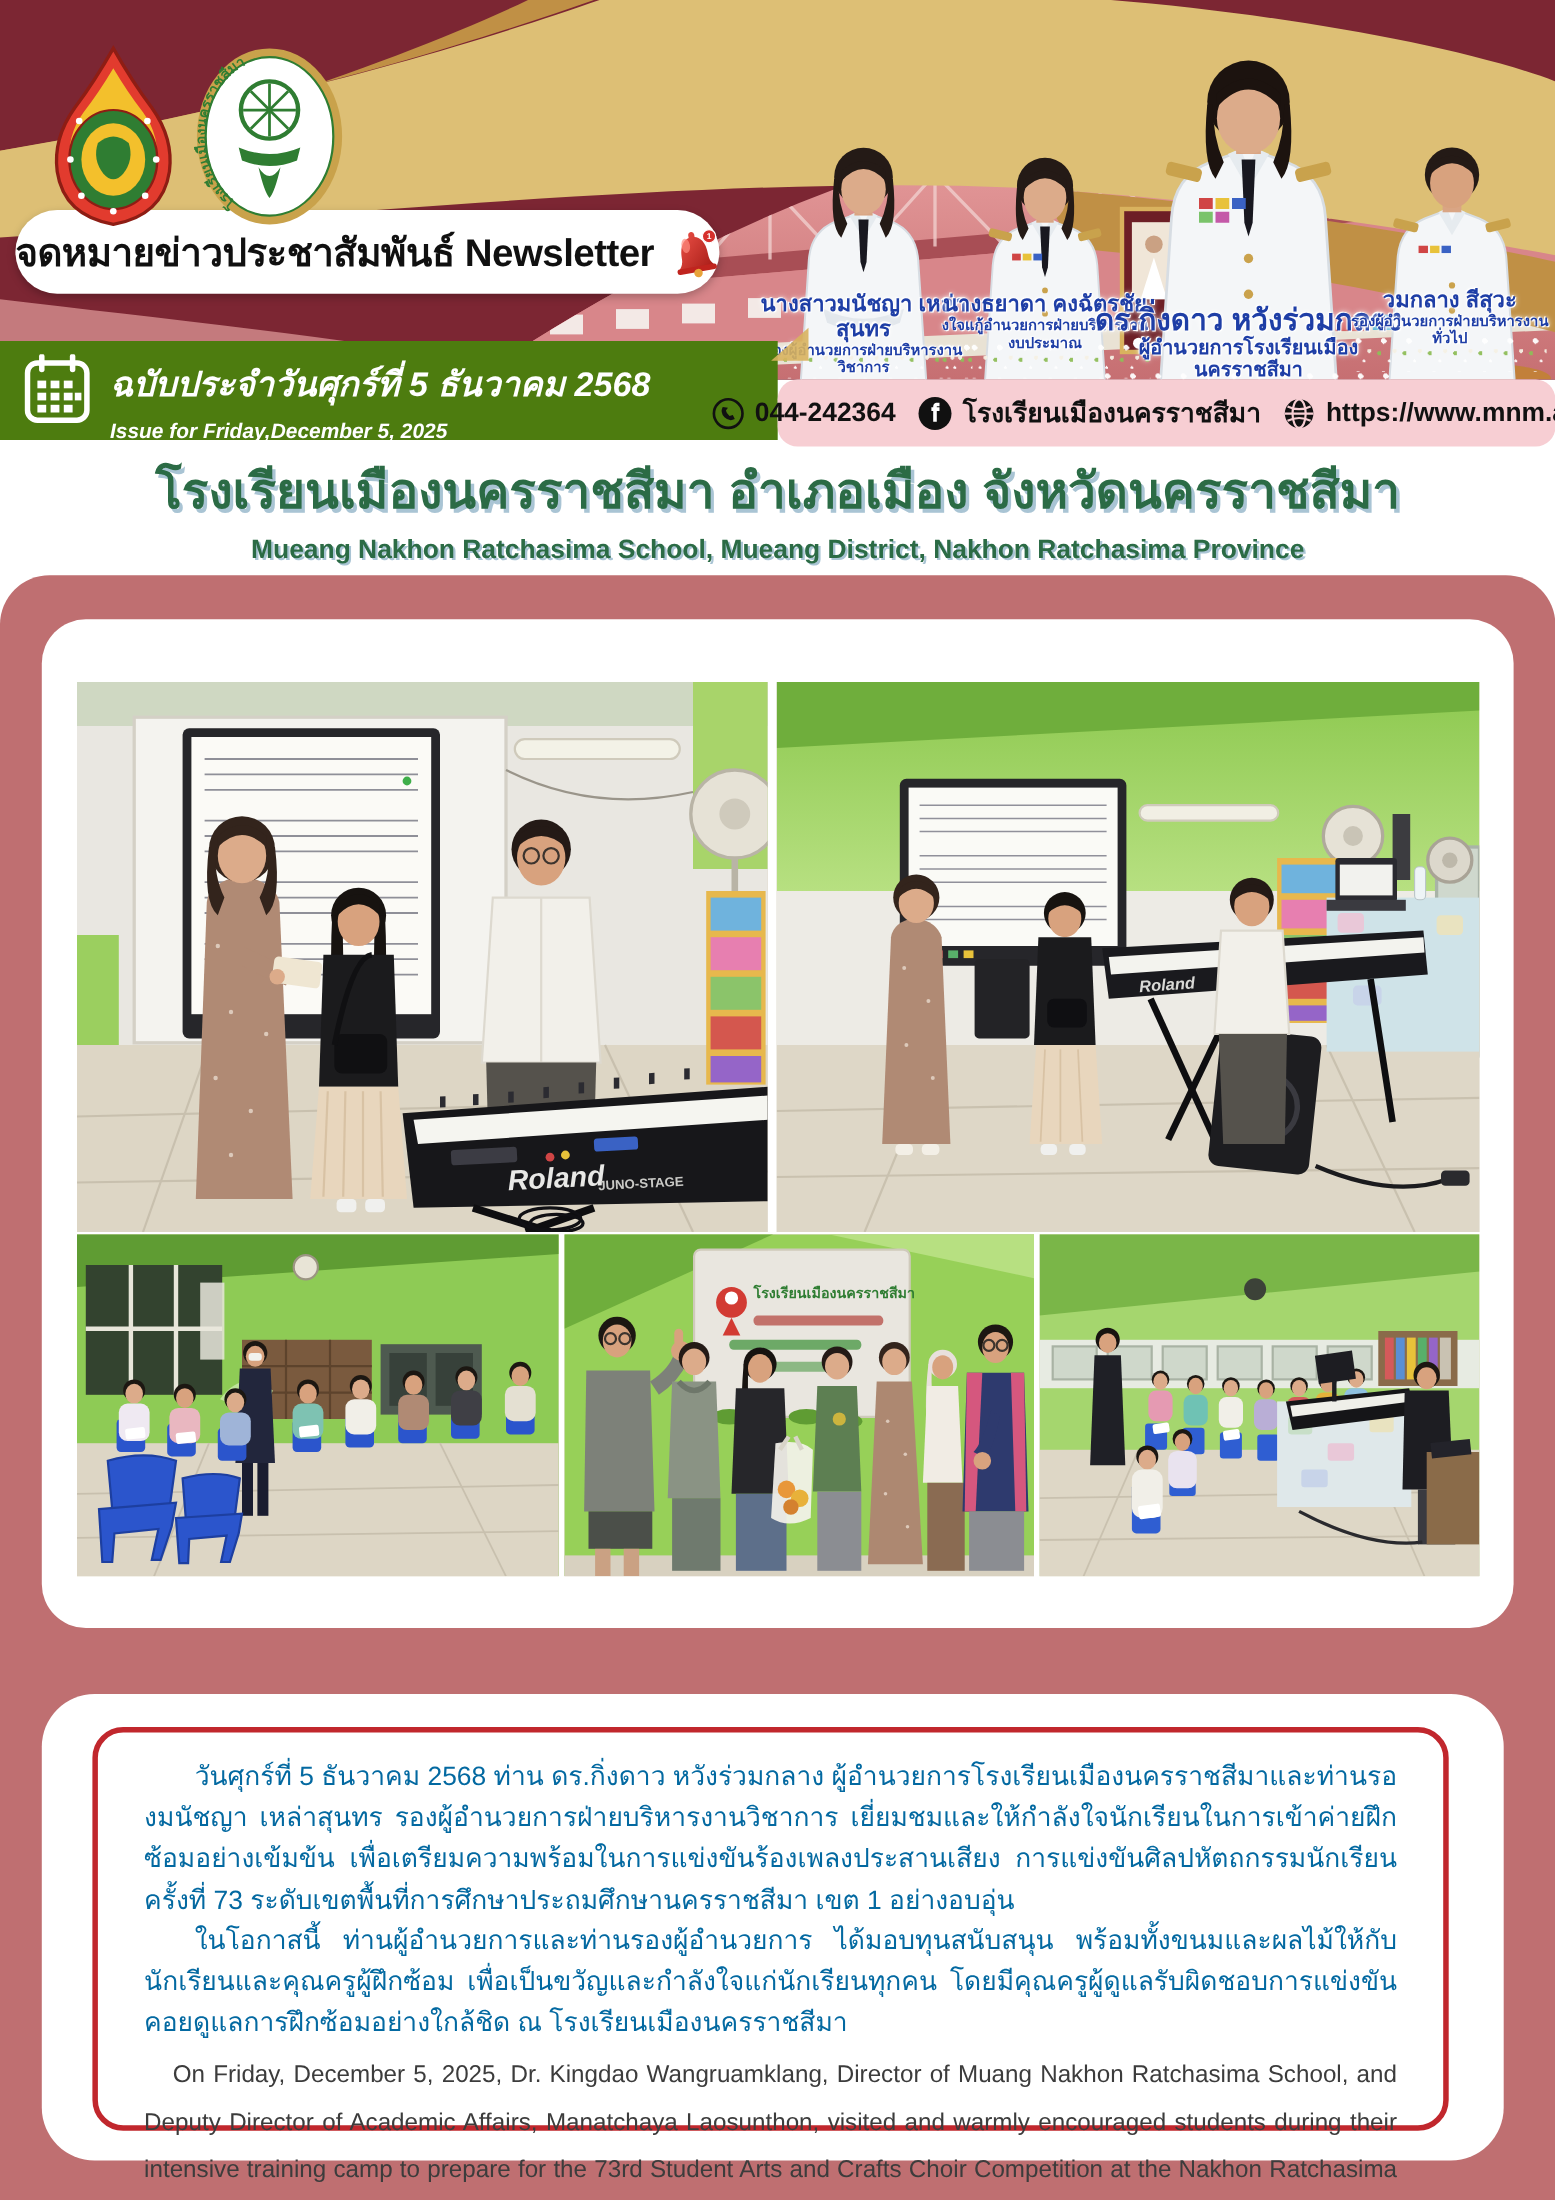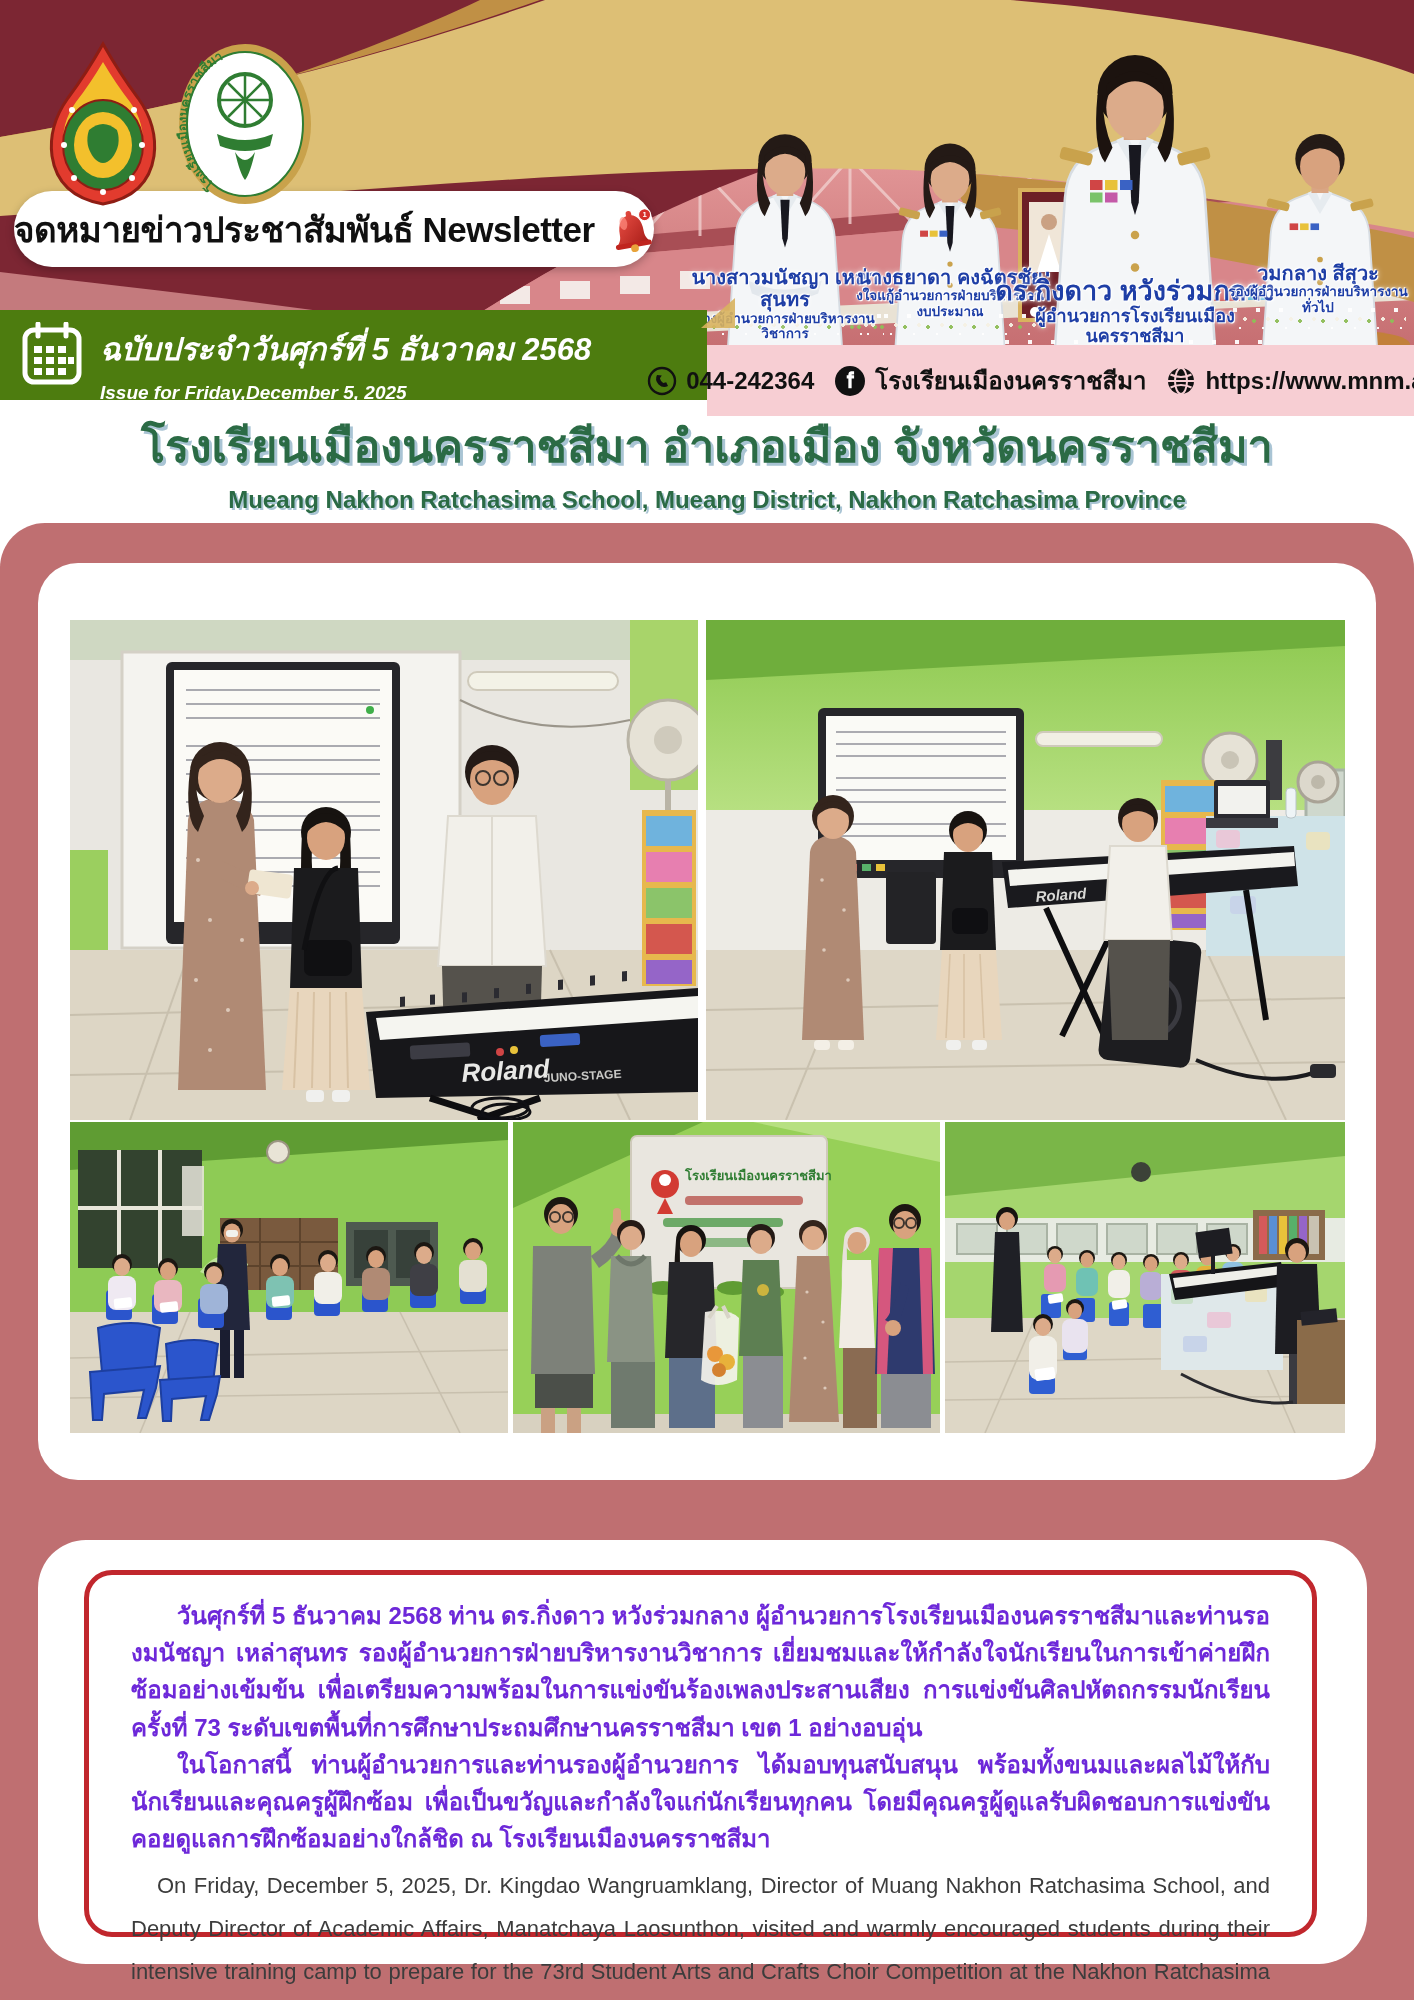--- a/index.html
+++ b/index.html
@@ -28,42 +28,42 @@
        radial-gradient(circle 3px at 3px 19px,#8fbe58 62%,transparent 63%),
        radial-gradient(circle 2px at 12px 26px,#ffffff 62%,transparent 63%);
      background-size:23px 30px;}
 
   
   .date-bar{left:0;top:310px;width:707px;height:90px;background:#4d7c0f;z-index:8;font-style:italic;}
   .date-bar .deco{position:absolute;right:-28px;top:-12px;width:0;height:0;
       border-left:34px solid transparent;border-bottom:30px solid #d8b25e;opacity:.9;}
   .thai-date{position:absolute;left:100px;top:14px;font-size:31px;font-weight:bold;color:#ffffff;white-space:nowrap;}
   .eng-date{position:absolute;left:100px;top:56px;font-size:19px;font-weight:bold;color:#ffffff;margin-top:16px;}
-  .contact-strip{left:707px;top:345px;width:707px;height:71px;background:#f7ced3;z-index:8;
-      display:flex;align-items:center;justify-content:center;gap:20px;}
+  .contact-strip{left:707px;top:345px;width:707px;height:61px;background:#f7ced3;z-index:8;
+      display:flex;align-items:center;justify-content:center;gap:20px;border-radius:18px;}
   .c-item{display:flex;align-items:center;gap:9px;font-size:24px;font-weight:bold;color:#111;white-space:nowrap;}
 
   
   .title-band{left:0;top:400px;width:1414px;height:123px;background:#ffffff;text-align:center;}
   .school-thai{margin-top:10px;font-size:45px;font-weight:bold;color:#2b6b45;
       text-shadow:3px 3px 0 #a9c4d4;white-space:nowrap;}
   .school-eng{margin-top:4px;font-size:24px;font-weight:bold;color:#2b6b45;
       text-shadow:2px 2px 0 #a9c4d4;white-space:nowrap;}
 
   
   .salmon{left:0;top:523px;width:1414px;height:1477px;background:#bf6f71;border-radius:45px 45px 0 0;}
   .card1{left:38px;top:563px;width:1338px;height:917px;background:#ffffff;border-radius:40px;}
   .card2{left:38px;top:1540px;width:1329px;height:424px;background:#ffffff;border-radius:48px;}
   .photo{overflow:hidden;background:#dcd5c6;}
   .photo svg{display:block;}
 
   
   .redbox{left:84px;top:1570px;width:1233px;height:367px;border:5px solid #c1272d;border-radius:28px;
       background:#ffffff;box-sizing:border-box;padding:22px 42px 0 42px;}
-  .thai-p{margin:0;font-size:24px;line-height:1.55;color:#6d28d9;text-indent:46px;text-align:justify;font-weight:bold;}
+  .thai-p{margin:0;font-size:24px;line-height:1.55;color:#0369a1;text-indent:46px;text-align:justify;}
   .eng-p{margin:8px 0 0 0;font-size:22px;line-height:1.95;color:#3c3c3c;text-indent:26px;text-align:justify;}
 </style>
 </head>
 <body>
 
 <div class="page">
 
   <div class="abs header">
     <svg width="1414" height="345" viewBox="0 0 1414 345">
       <defs>

